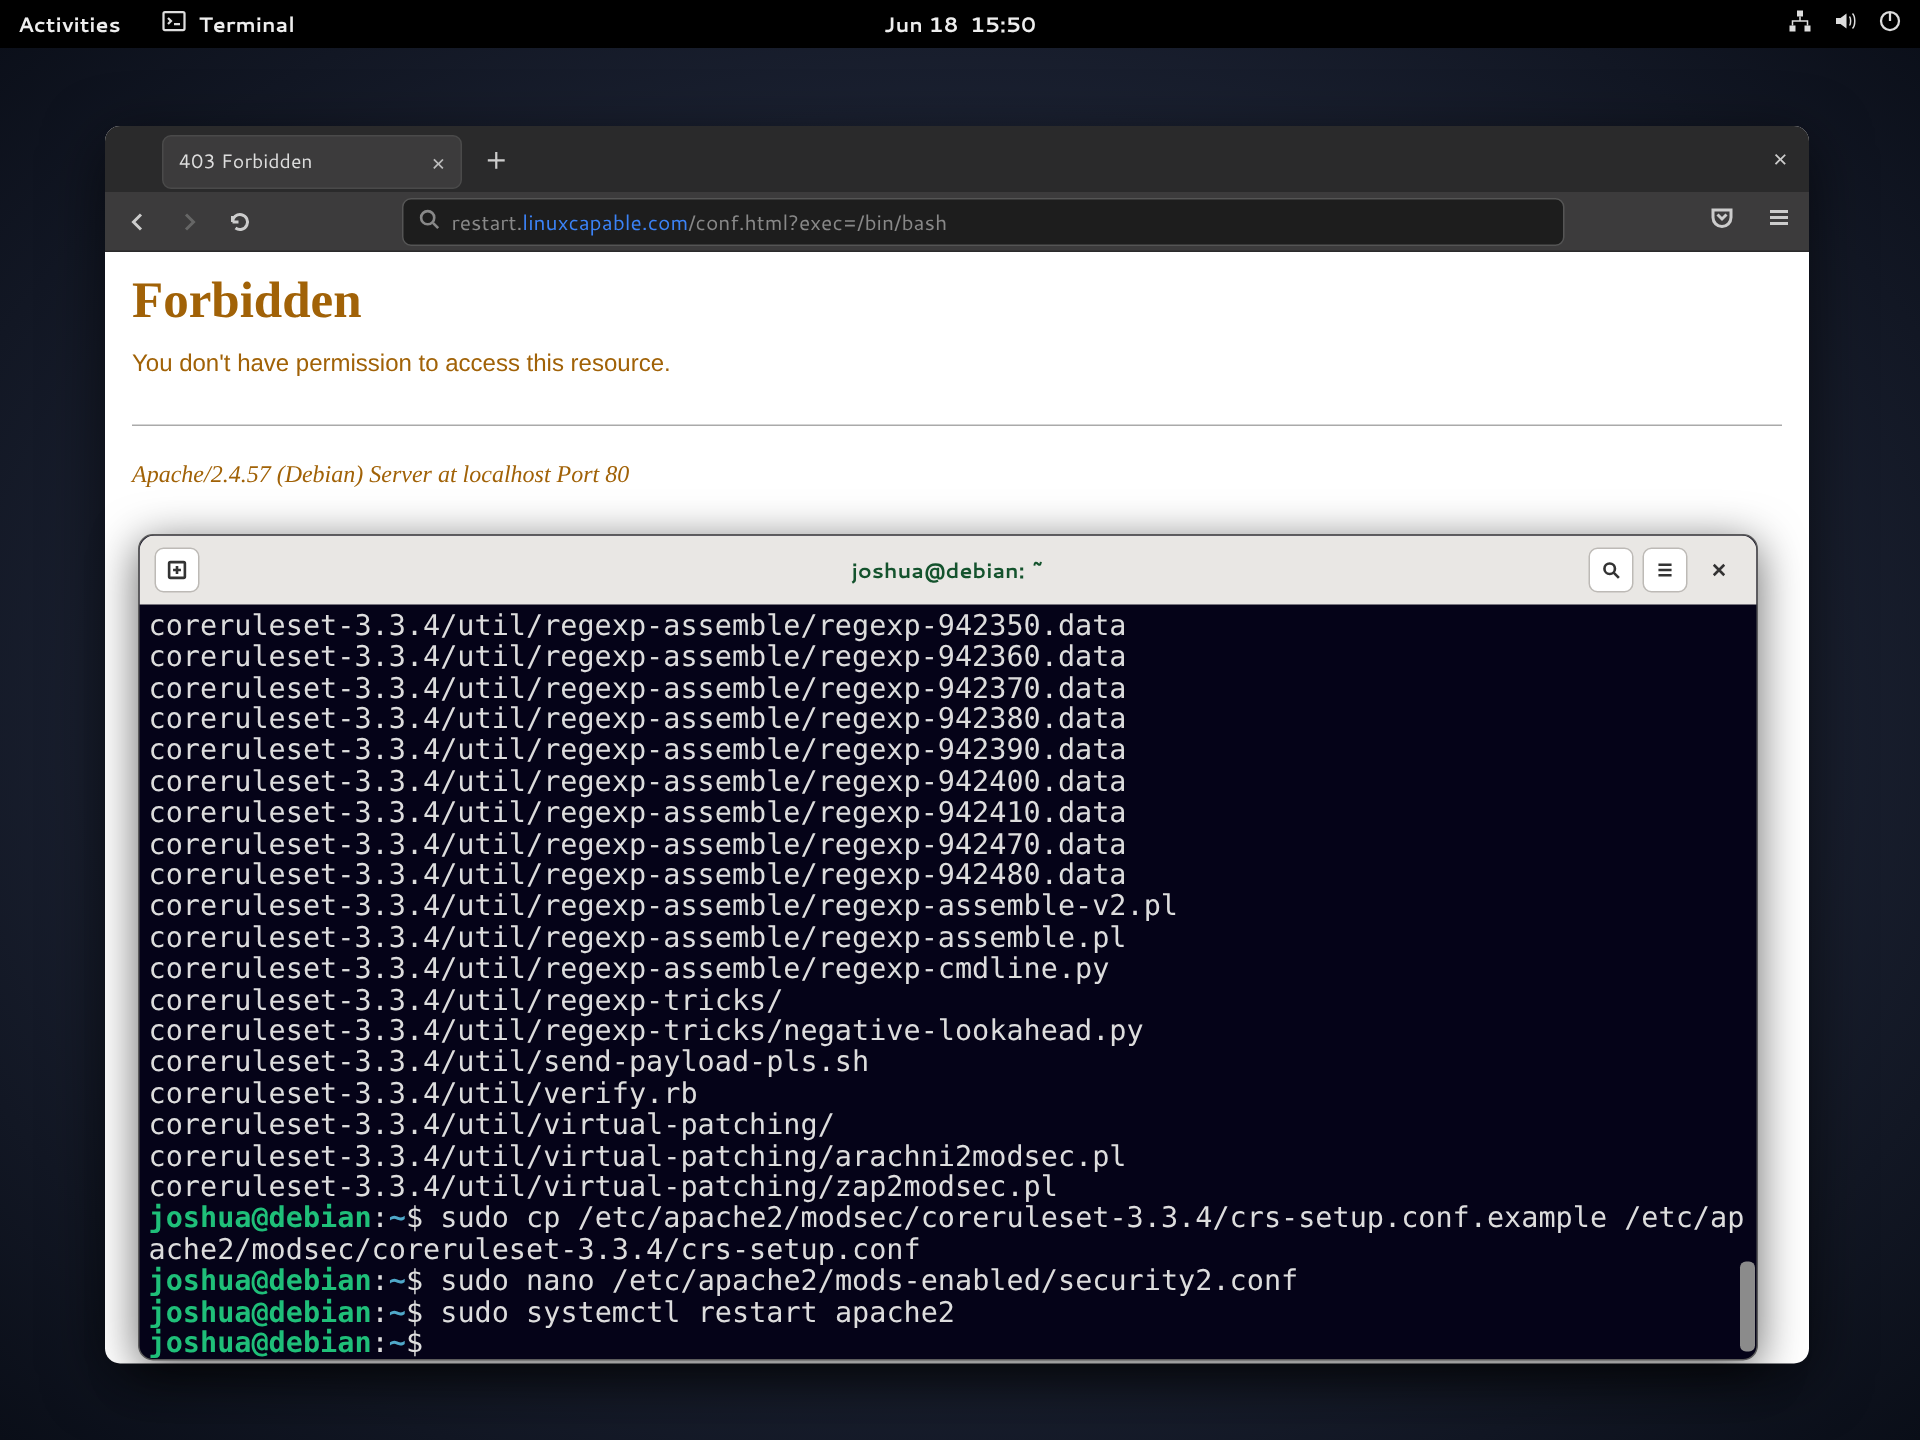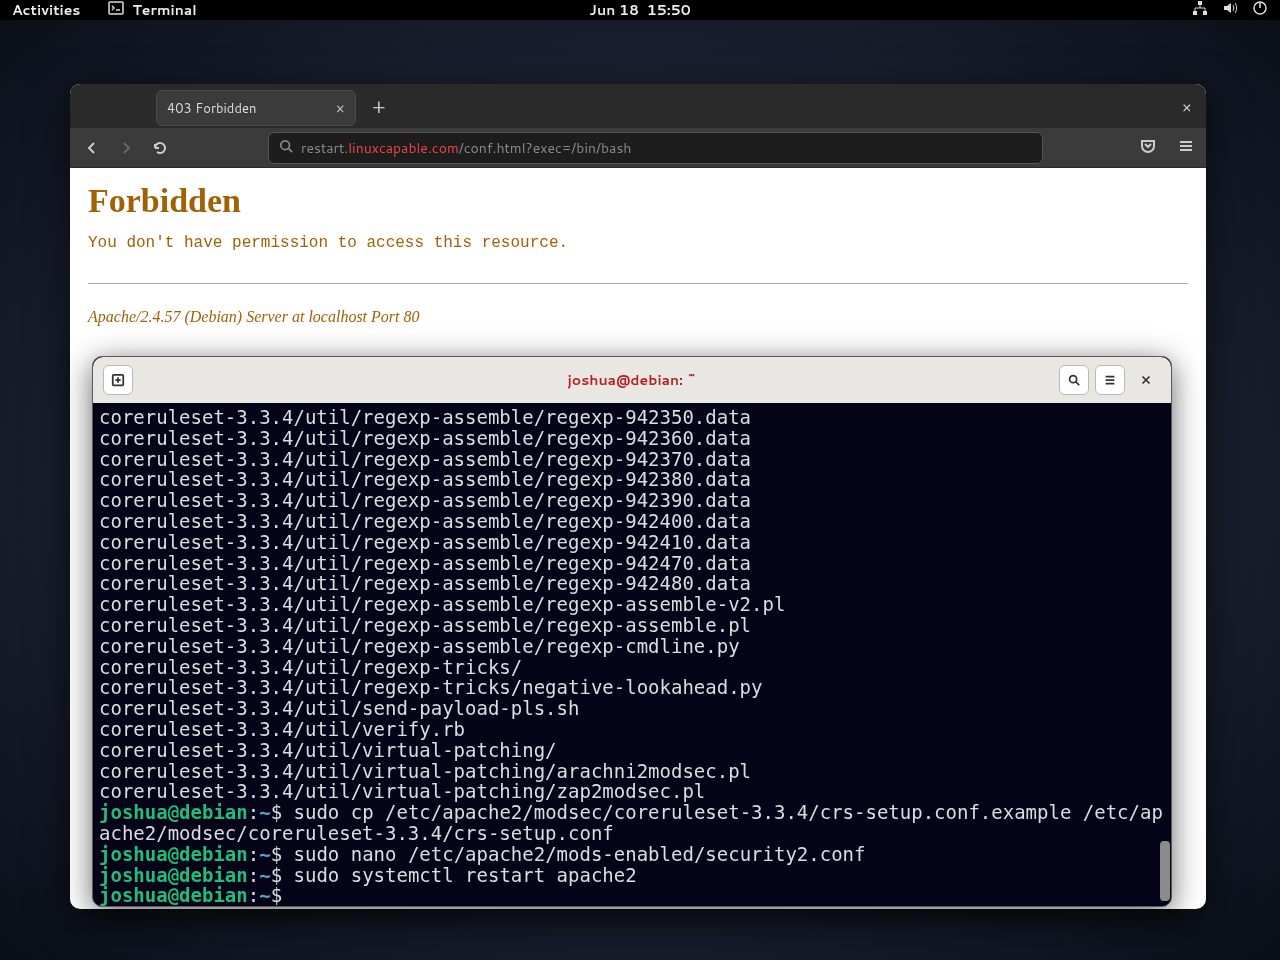--- a/index.html
+++ b/index.html
@@ -3,21 +3,21 @@
 <meta charset="utf-8">
 <style>
   * { box-sizing: border-box; margin: 0; padding: 0; }
   html, body { width: 1280px; height: 960px; overflow: hidden; font-family: "Cantarell", "Segoe UI", sans-serif; }
   body {
     background: radial-gradient(ellipse at center, #3b4658 0%, #1a2030 60%, #0a0e18 100%);
     position: relative;
   }
   
   .topbar {
-    position: absolute; top: 0; left: 0; right: 0; height: 20px;
+    position: absolute; top: 0; left: 0; right: 0; height: 32px;
     background: #000; color: #eee; display: flex; align-items: center;
     font-size: 14px; font-weight: 600;
     padding: 0 12px;
   }
   .topbar .tb-left { display: flex; align-items: center; gap: 28px; }
   .topbar .tb-item { display: flex; align-items: center; gap: 8px; cursor: pointer; }
   .topbar .tb-center {
     position: absolute; left: 50%; transform: translateX(-50%);
     white-space: pre;
   }
@@ -32,21 +32,20 @@
   }
   .bw-titlebar {
     height: 44px; background: #2a2a2b; display: flex; align-items: center; padding-left: 38px;
     position: relative;
   }
   .bw-tab {
     height: 36px; background: #3c3b3c; border-radius: 6px; display: flex; align-items: center;
     padding: 0 10px; gap: 10px; color: #ddd; font-size: 13px; min-width: 200px;
     margin-top: 4px;
     border: 1px solid #4a4a4a;
-    margin-left: 48px;
   }
   .bw-tab .tab-close { margin-left: auto; opacity: .8; cursor: pointer; font-size: 15px; }
   .bw-newtab {
     color: #ccc; font-size: 20px; margin-left: 16px; cursor: pointer; line-height: 1;
   }
   .bw-winclose {
     position: absolute; right: 14px; top: 50%; transform: translateY(-50%);
     color: #ccc; font-size: 16px; cursor: pointer;
   }
   .bw-toolbar {
@@ -57,29 +56,29 @@
   .bw-navbtn svg { width: 16px; height: 16px; stroke: #ccc; fill: none; stroke-width: 2; }
   .bw-navbtn.disabled svg { stroke: #666; }
   .bw-url {
     flex: 0 0 auto; width: 775px; height: 32px; background: #1d1d1d; border: 1px solid #555;
     border-radius: 6px; display: flex; align-items: center; padding: 0 10px; gap: 8px;
     color: #bbb; font-size: 14px;
     margin-left: 84px;
   }
   .bw-url .search-ic svg { width:14px;height:14px;stroke:#888;fill:none;stroke-width:2;}
   .bw-url .u-sub { color: #888; }
-  .bw-url .u-main { color: #ef4444; }
+  .bw-url .u-main { color: #3b82f6; }
   .bw-right-icons { margin-left:auto; display:flex; align-items:center; gap:22px; }
   .bw-right-icons svg { width:16px;height:16px;stroke:#ccc;fill:none;stroke-width:2;}
 
   .bw-page {
     padding: 14px 18px; color:#a16207; font-family: "Times New Roman", serif;
   }
   .bw-page h1 { font-size: 34px; font-weight: bold; margin-bottom: 14px; }
-  .bw-page p.msg { font-family: Liberation Mono, monospace; font-size: 16px; margin-bottom: 31px; }
+  .bw-page p.msg { font-family: Liberation Sans, sans-serif; font-size: 16px; margin-bottom: 31px; }
   .bw-page hr { border:none; border-top:1px solid #aaa; margin: 6px 0 10px; }
   .bw-page p.sig { font-style: italic; font-size: 16px; margin-top: 24px; }
 
   
   .terminal {
     position: absolute; left: 92px; top: 356px; width: 1080px; height: 551px;
     background: #050318; color:#ddd; border-radius: 10px; overflow:hidden;
     box-shadow: 0 6px 30px rgba(0,0,0,.6);
     border: 1px solid #5b5b5b;
   }
@@ -87,21 +86,21 @@
     height: 46px; background: #e9e7e4; color:#333; display:flex; align-items:center;
     padding: 0 10px; border-top-left-radius:10px;border-top-right-radius:10px;
     font-weight:600; position:relative;
   }
   .tm-btn {
     width:30px;height:30px;border:1px solid #bdbab6;border-radius:6px;background:#fff;
     display:flex;align-items:center;justify-content:center;cursor:pointer;
   }
   .tm-btn svg{width:14px;height:14px;stroke:#333;fill:none;stroke-width:2;}
   .tm-btn.plain{background:transparent;border:none;}
-  .tm-title{position:absolute;left:50%;transform:translateX(-50%);font-size:14px;color:#b91c1c;font-family:"Cantarell",sans-serif;}
+  .tm-title{position:absolute;left:50%;transform:translateX(-50%);font-size:14px;color:#14532d;font-family:"Cantarell",sans-serif;}
   .tm-right{margin-left:auto;display:flex;gap:6px;align-items:center;}
   .tm-body{
     padding: 4px 6px; font-family: "DejaVu Sans Mono","Menlo",monospace;
     font-size: 19px; line-height: 20.8px; white-space: pre; overflow:hidden;
     height: calc(100% - 46px);
     position:relative;
   }
   .tm-scroll{
     position:absolute; right:1px; top:438px; width:10px; height:60px; background:#8b8b8b; border-radius:4px;
   }

